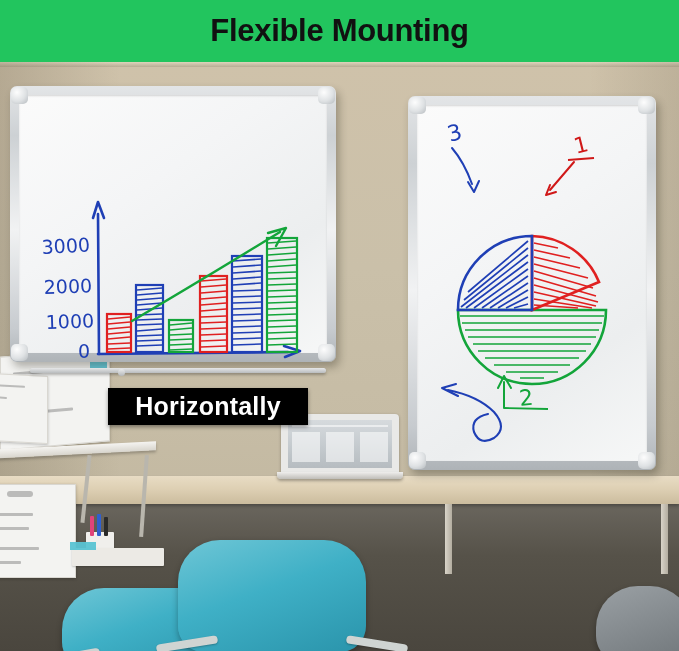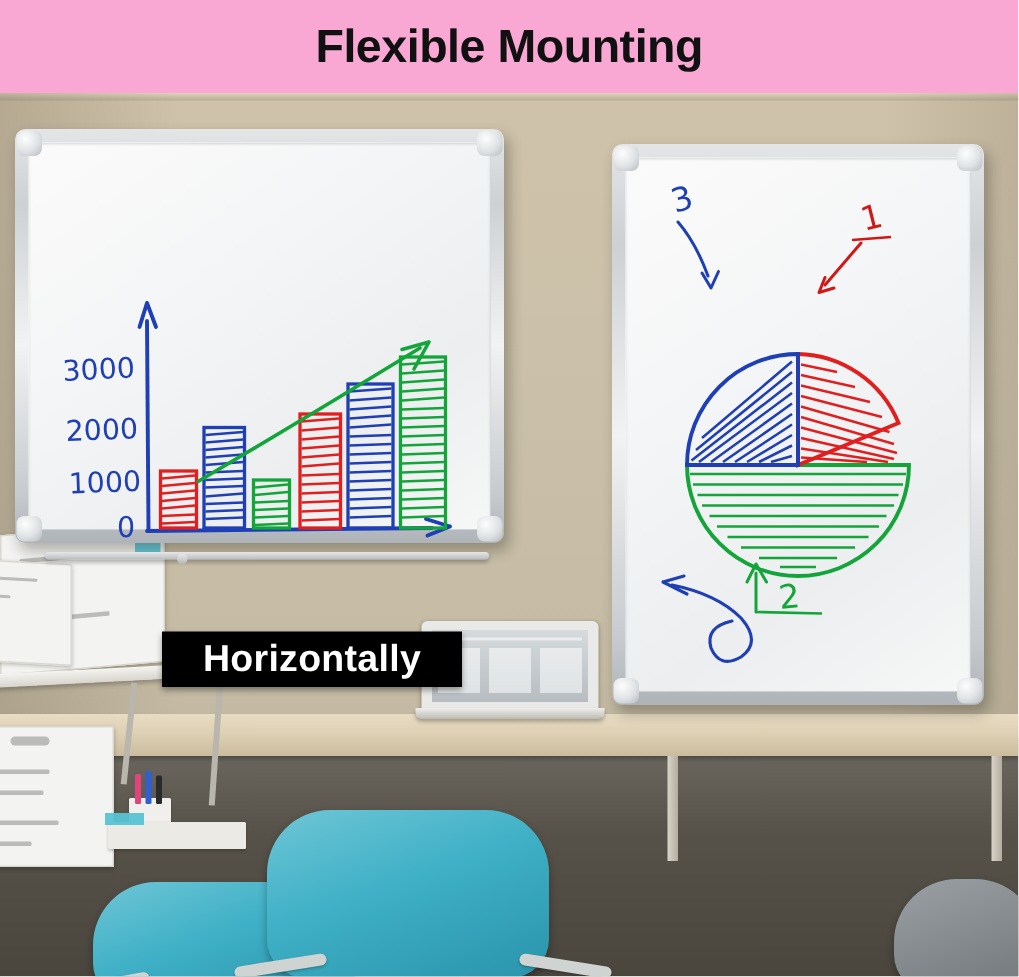--- a/index.html
+++ b/index.html
@@ -6,21 +6,21 @@
   body{
     width:679px;height:651px;overflow:hidden;
     font-family:"Liberation Sans", sans-serif;
     background:#ffffff;
   }
   #stage{position:relative;width:679px;height:651px;overflow:hidden;background:#fff;}
 
   
   .header{
     position:absolute;left:0;top:0;width:679px;height:62px;
-    background:#f9a8d4;
+    background:#22c55e;
     display:flex;align-items:center;justify-content:center;
   }
   .header-title{
     font-family:"Liberation Sans", sans-serif;
     font-size:31px;font-weight:bold;color:#111111;
     letter-spacing:-0.3px;
   }
 
   
   .scene{position:absolute;left:0;top:62px;width:679px;height:589px;overflow:hidden;}
@@ -313,18 +313,18 @@
         <text x="112" y="310" font-family="DejaVu Sans, sans-serif" font-size="22" fill="#13a53a" transform="rotate(-6 112 310)">2</text>
         <path d="M96 312 L96 286" stroke="#13a53a" stroke-width="2" fill="none" stroke-linecap="round"></path>
         <path d="M96 280 L90 292 M96 280 L103 292" stroke="#13a53a" stroke-width="2" fill="none" stroke-linecap="round"></path>
         <path d="M96 312 L140 313" stroke="#13a53a" stroke-width="1.8" fill="none"></path>
 
         <path d="M40 294 Q70 300 86 316 Q100 332 86 342 Q72 350 66 336 Q62 322 80 318" stroke="#1f3fb5" stroke-width="2.1" fill="none" stroke-linecap="round"></path>
         <path d="M34 292 L48 288 M34 292 L50 300" stroke="#1f3fb5" stroke-width="2.1" fill="none" stroke-linecap="round"></path>
       </svg>
     </div>
 
-    <div class="chip" style="left:108px;top:326px;width:200px;height:37px;margin-top:33px;">
+    <div class="chip" style="left:108px;top:326px;width:200px;height:37px;">
       <span>Horizontally</span>
     </div>
 
   </div>
 </div>
 
 </body></html>

